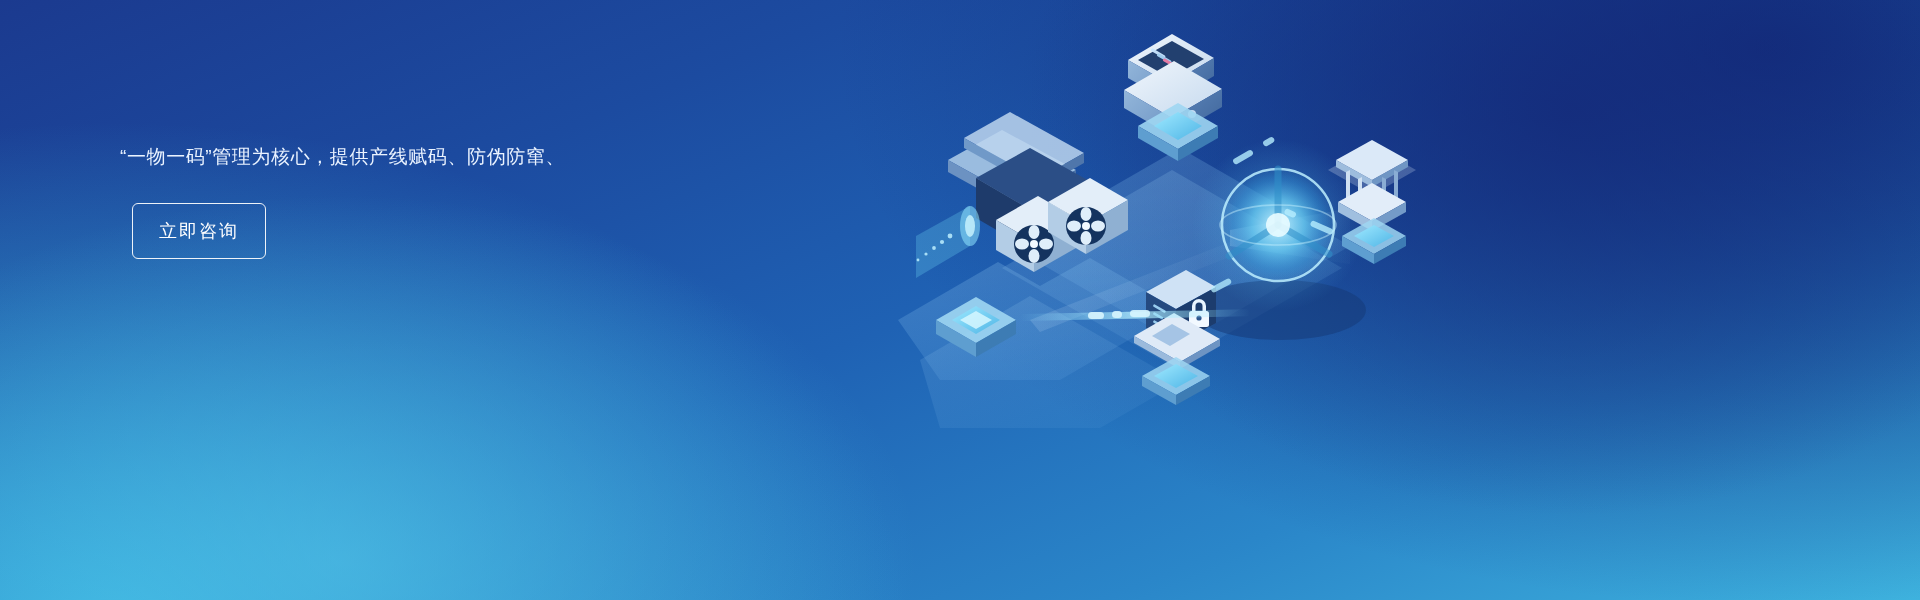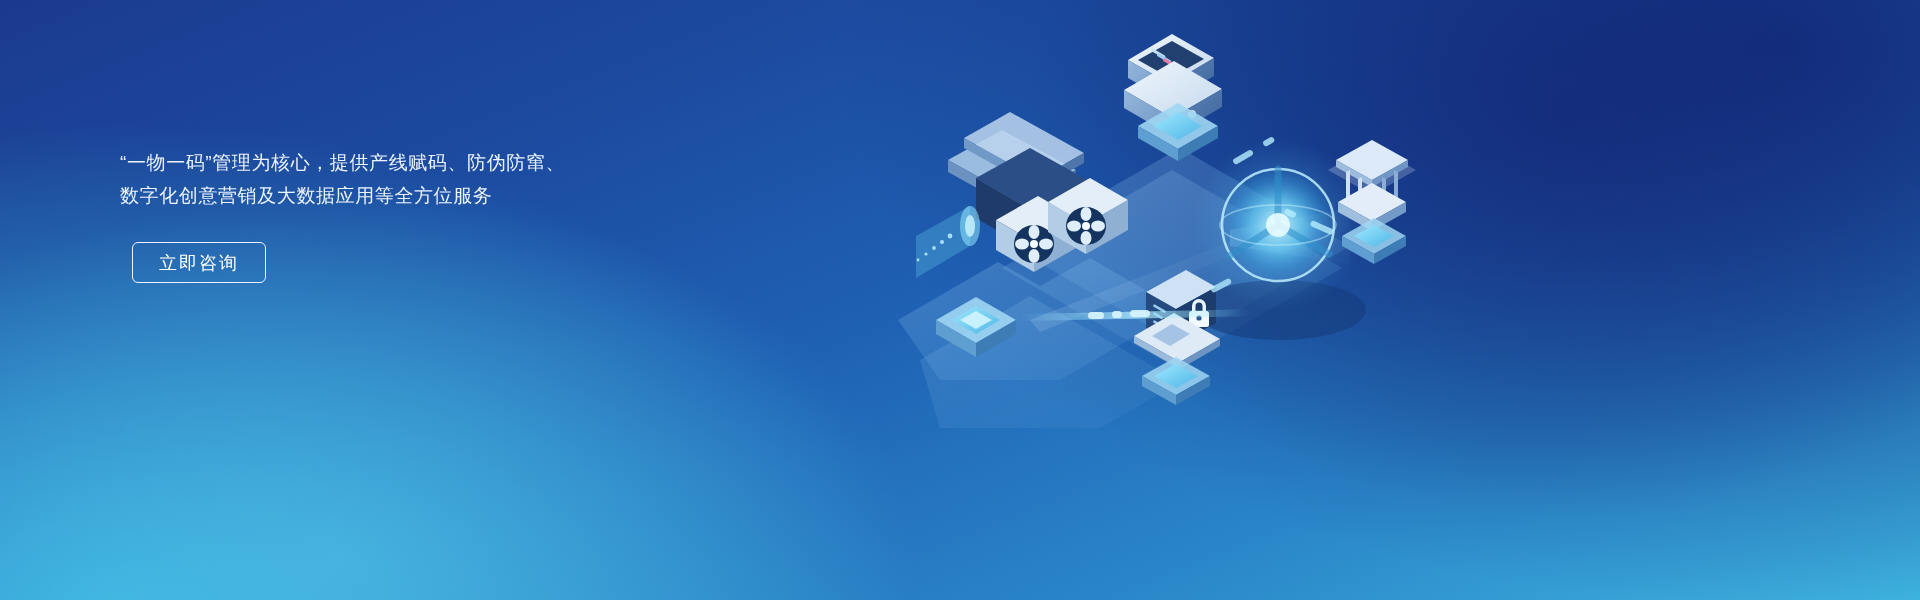--- a/index.html
+++ b/index.html
@@ -56,30 +56,30 @@
     text-shadow: 0 1px 2px rgba(0,20,60,0.28);
   }
   .subline {
     margin: 0;
     font-size: 19px;
     line-height: 33px;
     color: #eaf3ff;
     letter-spacing: 0.6px;
     white-space: nowrap;
   }
-  .sub-wrap { margin-top: 14px; }
+  .sub-wrap { margin-top: 8px; }
 
   .cta {
     display: inline-flex;
     align-items: center;
     justify-content: center;
     margin-top: 30px;
     margin-left: 12px;
     width: 134px;
-    height: 41px;
+    height: 56px;
     border: 1px solid rgba(255,255,255,0.92);
     border-radius: 6px;
     background: transparent;
     color: #ffffff;
     font-size: 18px;
     letter-spacing: 2px;
     cursor: pointer;
     font-family: inherit;
   }
 
@@ -99,21 +99,20 @@
 <div class="banner">
 
   <div class="bg-glow-topright"></div>
   <div class="bg-glow-bottom"></div>
 
   <div class="copy">
 
 
     <div class="sub-wrap">
       <p class="subline">“一物一码”管理为核心，提供产线赋码、防伪防窜、</p>
-      <p class="subline">数字化创意营销及大数据应用等全方位服务</p>
     </div>
 
     <button class="cta">立即咨询</button>
   </div>
 
   <div class="scene">
     <svg viewBox="0 0 560 420" xmlns="http://www.w3.org/2000/svg" aria-hidden="true">
       <defs>
         <linearGradient id="platGrad" x1="0" y1="0" x2="0.6" y2="1">
           <stop offset="0%" stop-color="#8fc6ee" stop-opacity="0.50"></stop>

